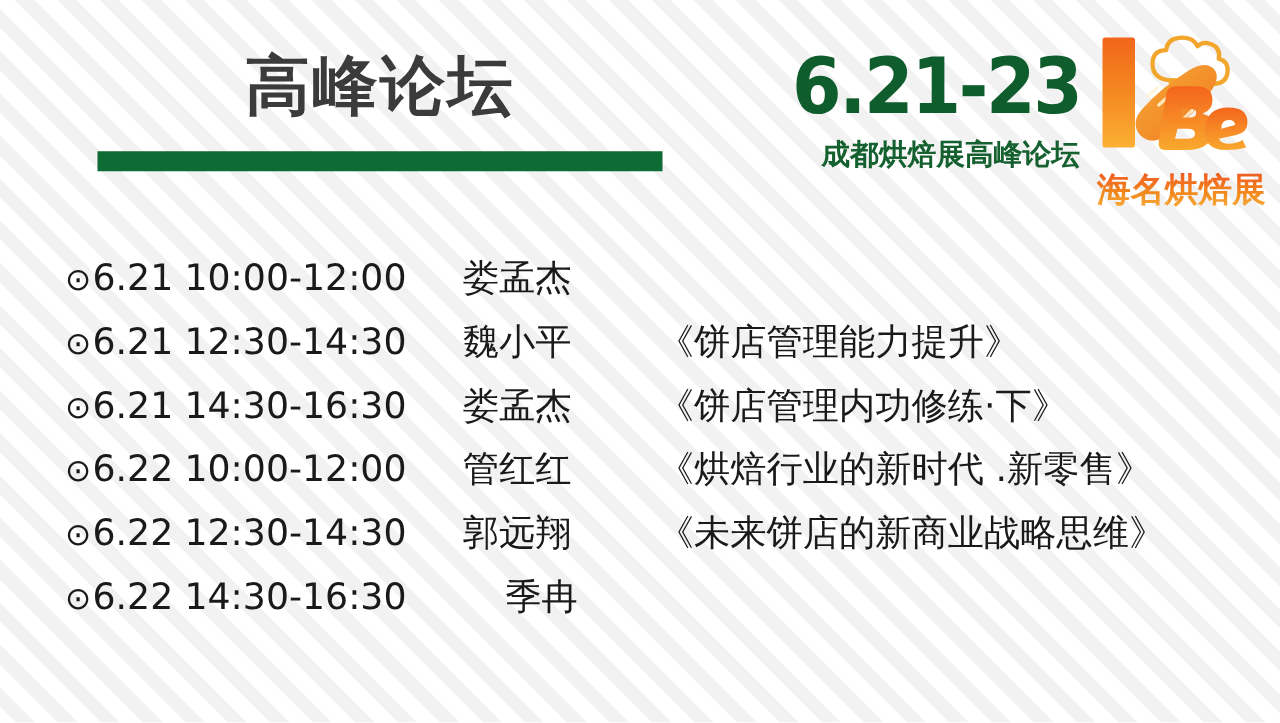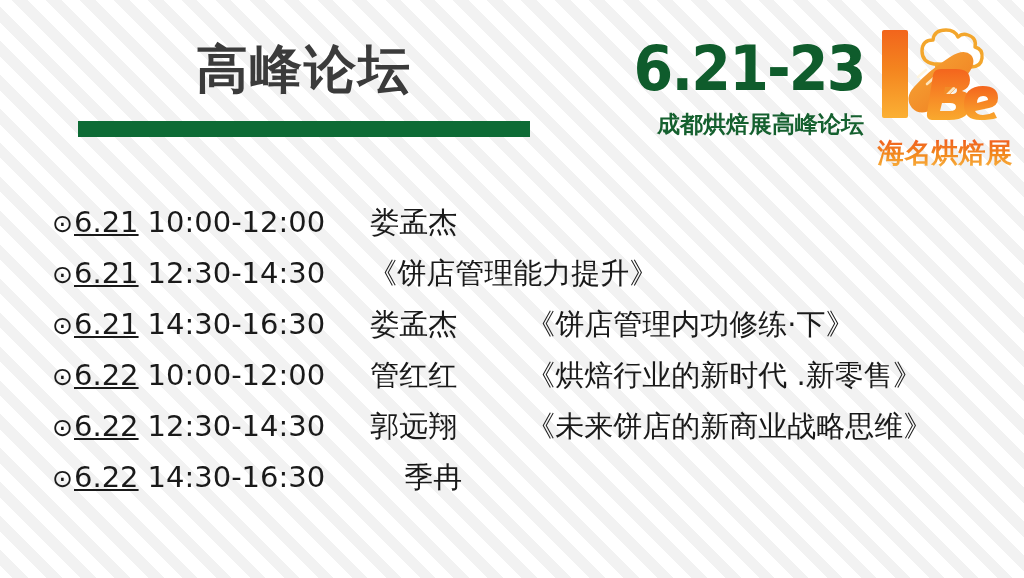--- a/index.html
+++ b/index.html
@@ -139,21 +139,20 @@
   .bullet-icon {
     width: 22px;
     font-size: 25px;
     line-height: 29px;
     color: #1a1a1a;
     flex: 0 0 auto;
   }
   .session-date {
     flex: 0 0 auto;
     padding-right: 9px;
-    text-decoration: underline;
   }
   .session-time {
     flex: 0 0 auto;
     padding-right: 13px;
     text-align: right;
   }
   .session-speaker {
     flex: 0 0 auto;
     width: 126px;
     text-align: left;
@@ -239,20 +238,21 @@
       <span class="bullet-icon">⊙</span>
       <span class="session-date">6.21</span>
       <span class="session-time">10:00-12:00</span>
       <span class="session-speaker">娄孟杰</span>
     </div>
 
     <div class="session-row">
       <span class="bullet-icon">⊙</span>
       <span class="session-date">6.21</span>
       <span class="session-time">12:30-14:30</span>
+      <span class="session-speaker">魏小平</span>
       <span class="session-topic">《饼店管理能力提升》</span>
     </div>
 
     <div class="session-row">
       <span class="bullet-icon">⊙</span>
       <span class="session-date">6.21</span>
       <span class="session-time">14:30-16:30</span>
       <span class="session-speaker">娄孟杰</span>
       <span class="session-topic">《饼店管理内功修练·下》</span>
     </div>

